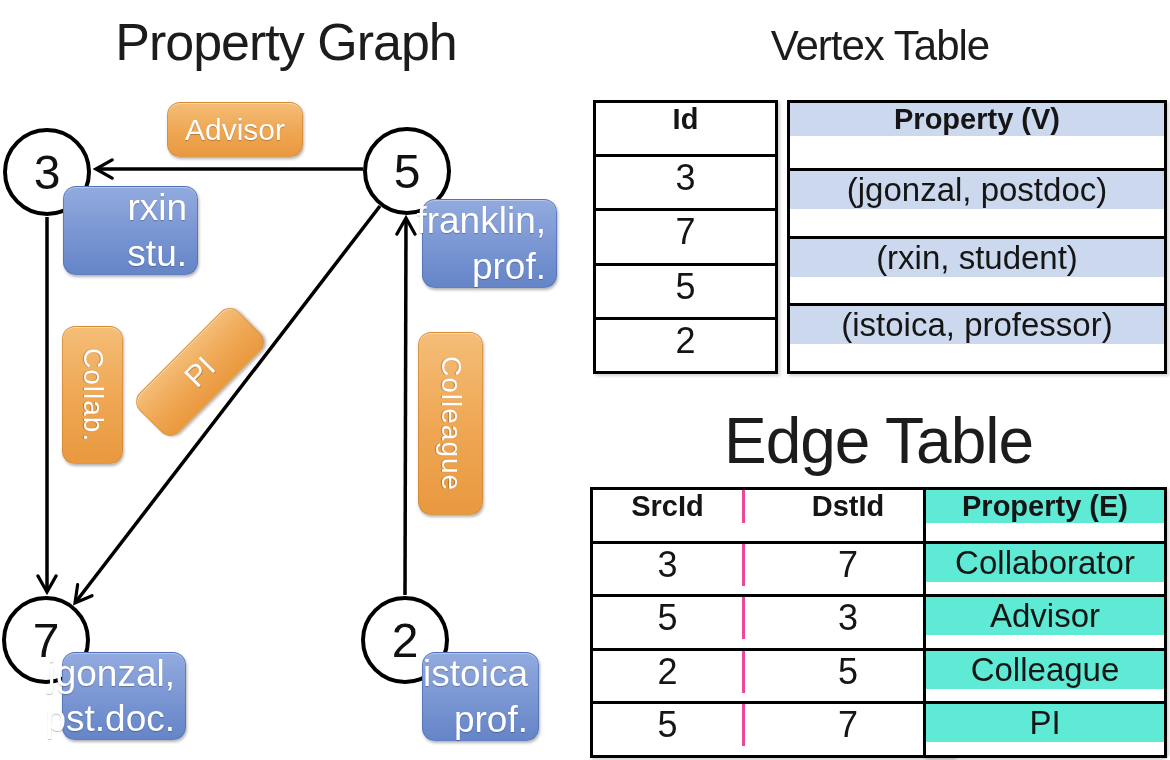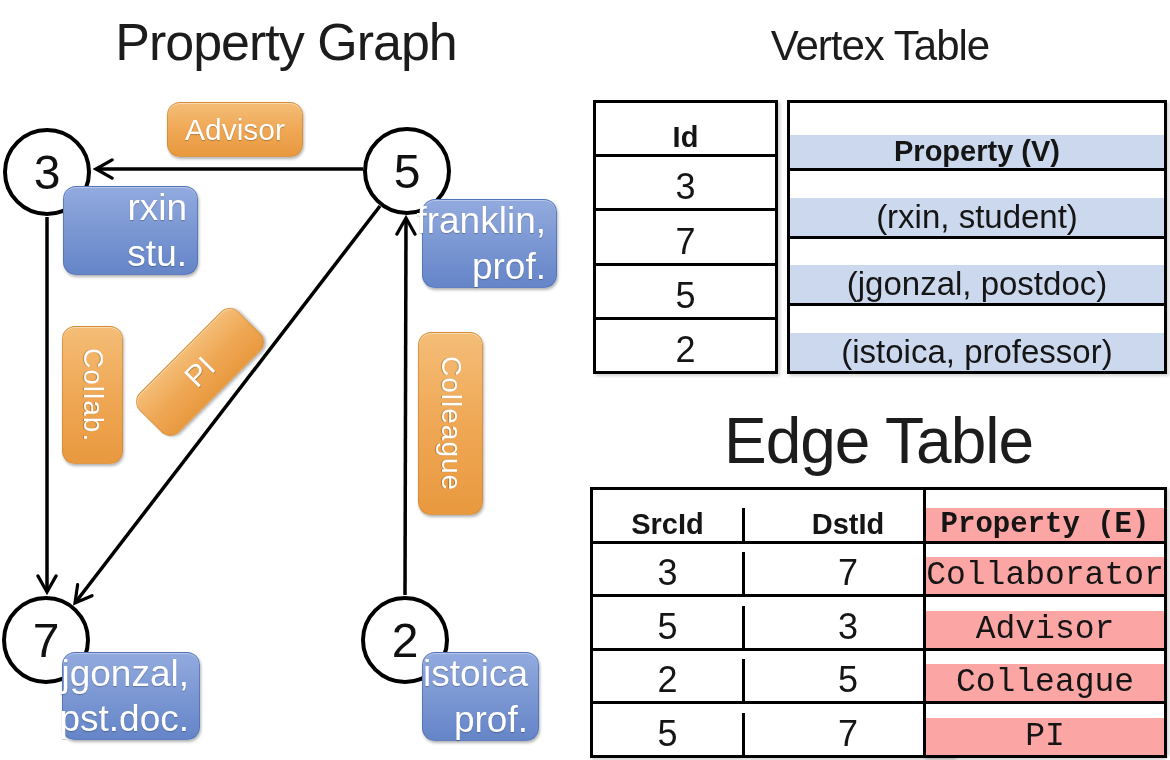--- a/index.html
+++ b/index.html
@@ -40,42 +40,42 @@
                padding:6px 10px 6px 17px; }
   .pill.vertical { writing-mode:vertical-rl; text-orientation:mixed; font-size:28px; letter-spacing:1px; }
 
   .pill-advisor   { left:167px; top:102px; width:136px; height:55px; }
   .pill-collab    { left:62px;  top:326px; width:61px;  height:138px; }
   .pill-colleague { left:418px; top:332px; width:65px;  height:183px; }
   .pill-pi        { left:130px; top:344px; width:140px; height:56px; transform:rotate(-45deg); font-size:29px; }
 
   .card-rxin     { left:63px;  top:186px; width:135px; height:89px; }
   .card-franklin { left:422px; top:187px; width:135px; height:89px;margin-top:12px; }
-  .card-jgonzal  { left:62px;  top:652px; width:138px; height:88px; }
+  .card-jgonzal  { left:62px;  top:652px; width:124px; height:88px; }
   .card-istoica  { left:422px; top:652px; width:117px; height:89px; }
 
   
   .tbox { position:absolute; border:3px solid #000; background:#fff;
           display:flex; flex-direction:column; box-shadow:2px 2px 3px rgba(0,0,0,.18); }
-  .trow { flex:1; display:flex; align-items:flex-end; border-top:3px solid #000; }
+  .trow { flex:1; display:flex; align-items:flex-start; border-top:3px solid #000; }
   .trow:first-child { border-top:none; }
   .tcell { flex:1; display:flex; align-items:center; justify-content:center;
            font-size:33px; color:#151515; }
   .tcell.num { font-size:36px; }
   .tcell.hdr { font-weight:700; font-size:29px; }
   .bg-blue  { background:#ccd8ee; }
-  .bg-peach { background:#fca5a5;font-family:Liberation Mono, monospace; }
+  .bg-peach { background:#5eead4; }
 
   .vtable-id   { left:593px; top:100px; width:185px; height:274px; }
   .vtable-prop { left:787px; top:100px; width:380px; height:274px; }
   .etable-ids  { left:590px; top:487px; width:364px; height:271px; }
   .etable-prop { left:923px; top:487px; width:244px; height:271px; }
 
   .etable-ids .tcell.src { flex:0 0 149px; }
-  .etable-ids .tcell.dst { border-left:3px solid #000000; }
+  .etable-ids .tcell.dst { border-left:3px solid #ec4899; }
 </style>
 </head>
 <body>
 
 <div class="stage">
 
   <div class="big-title title-graph">Property Graph</div>
   <div class="big-title title-vertex">Vertex Table</div>
   <div class="big-title title-edge">Edge Table</div>
 
@@ -142,24 +142,24 @@
     <div class="trow">
       <div class="tcell num">2</div>
     </div>
   </div>
 
   <div class="tbox vtable-prop">
     <div class="trow">
       <div class="tcell hdr bg-blue">Property (V)</div>
     </div>
     <div class="trow">
+      <div class="tcell bg-blue">(jgonzal, postdoc)</div>
+    </div>
+    <div class="trow">
       <div class="tcell bg-blue">(rxin, student)</div>
-    </div>
-    <div class="trow">
-      <div class="tcell bg-blue">(jgonzal, postdoc)</div>
     </div>
     <div class="trow">
       <div class="tcell bg-blue">(istoica, professor)</div>
     </div>
   </div>
 
   <div class="tbox etable-ids">
     <div class="trow">
       <div class="tcell hdr src">SrcId</div>
       <div class="tcell hdr dst">DstId</div>

